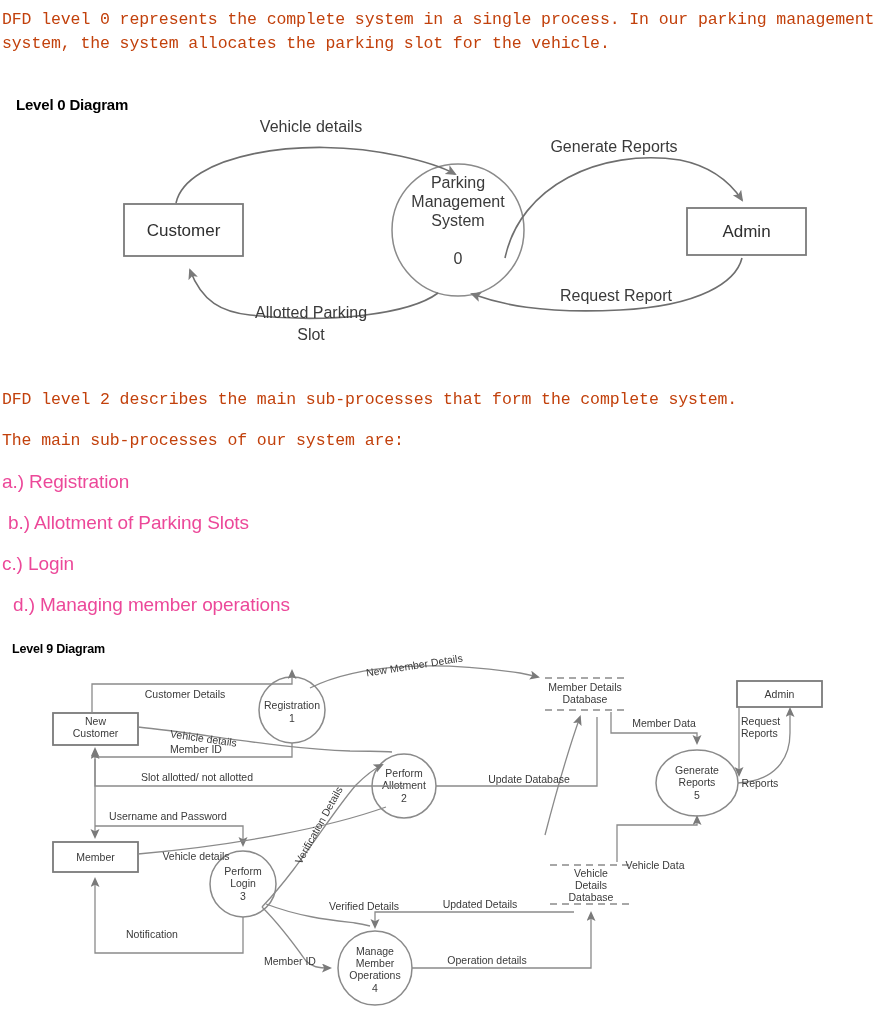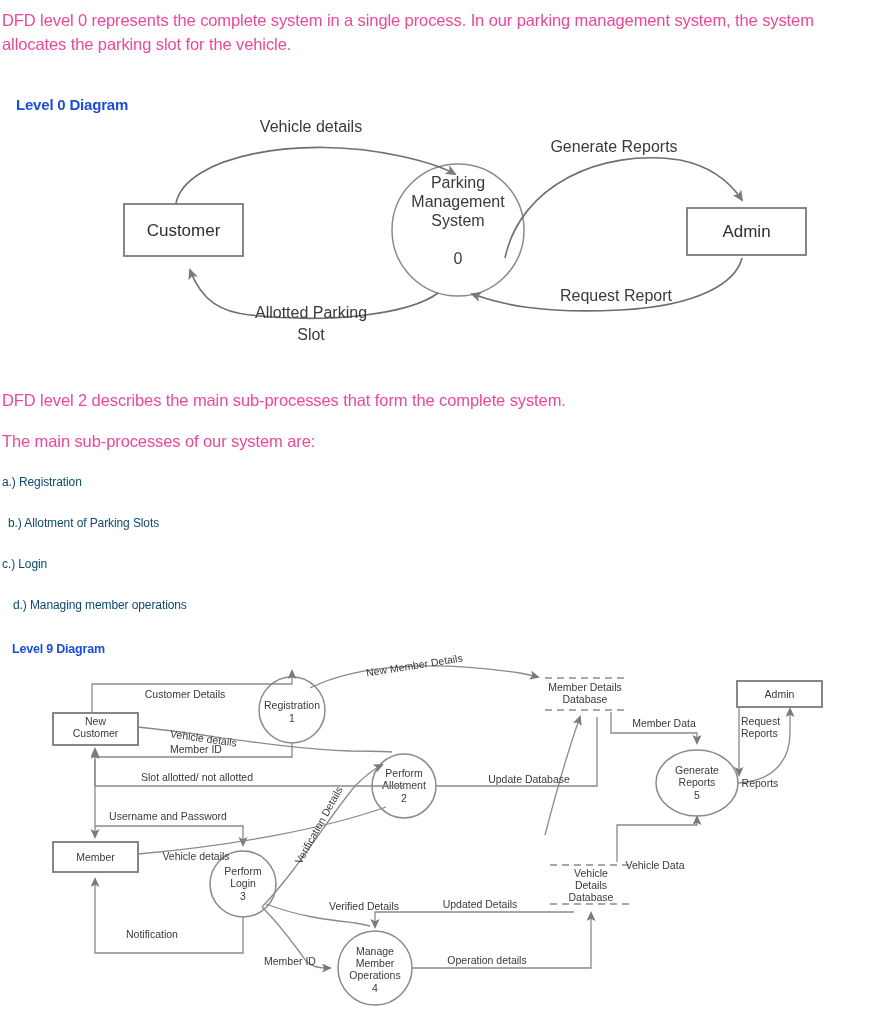--- a/index.html
+++ b/index.html
@@ -12,38 +12,39 @@
     height: 1024px;
     position: relative;
     font-family: "Liberation Sans", sans-serif;
     color: #2b2b2b;
     overflow: hidden;
   }
   .para {
     position: absolute;
     font-size: 16.5px;
     line-height: 24px;
-    color: #ec4899;
+    color: #c2410c;
     letter-spacing: -0.1px;
+    font-family: Liberation Mono, monospace;
   }
   .para-intro { left: 2px; top: 8px; width: 880px; }
   .sect-title {
     position: absolute;
     font-size: 15px;
     font-weight: bold;
-    color: #1d4ed8;
+    color: #000000;
     letter-spacing: -0.2px;
   }
   #level0-title { left: 16px; top: 96px; }
   #level1-title { left: 12px; top: 642px; font-size: 12.5px; }
   .line-item {
     position: absolute;
-    font-size: 12px;
+    font-size: 19px;
     line-height: 24px;
-    color: #0c4a6e;
+    color: #ec4899;
     letter-spacing: -0.1px;
   }
   svg { display: block; }
   svg text {
     font-family: "Liberation Sans", sans-serif;
     fill: #3a3a3a;
   }
   #level0-svg { position: absolute; left: 0; top: 110px; }
   #level1-svg { position: absolute; left: 0; top: 655px; }
   .dfd-stroke {

